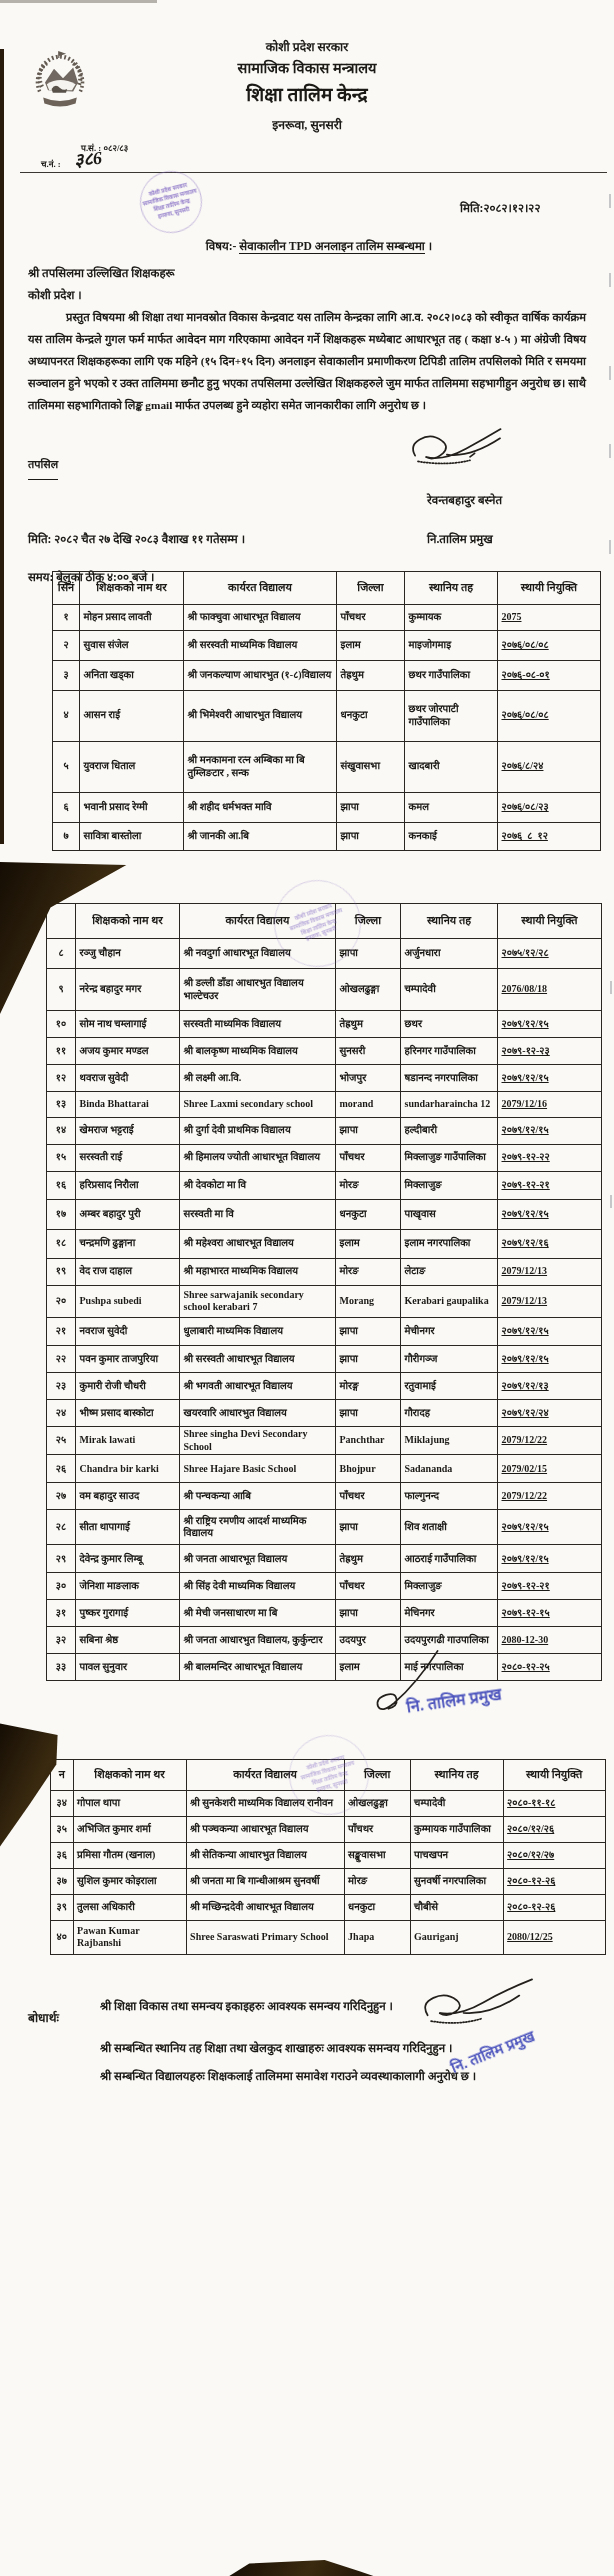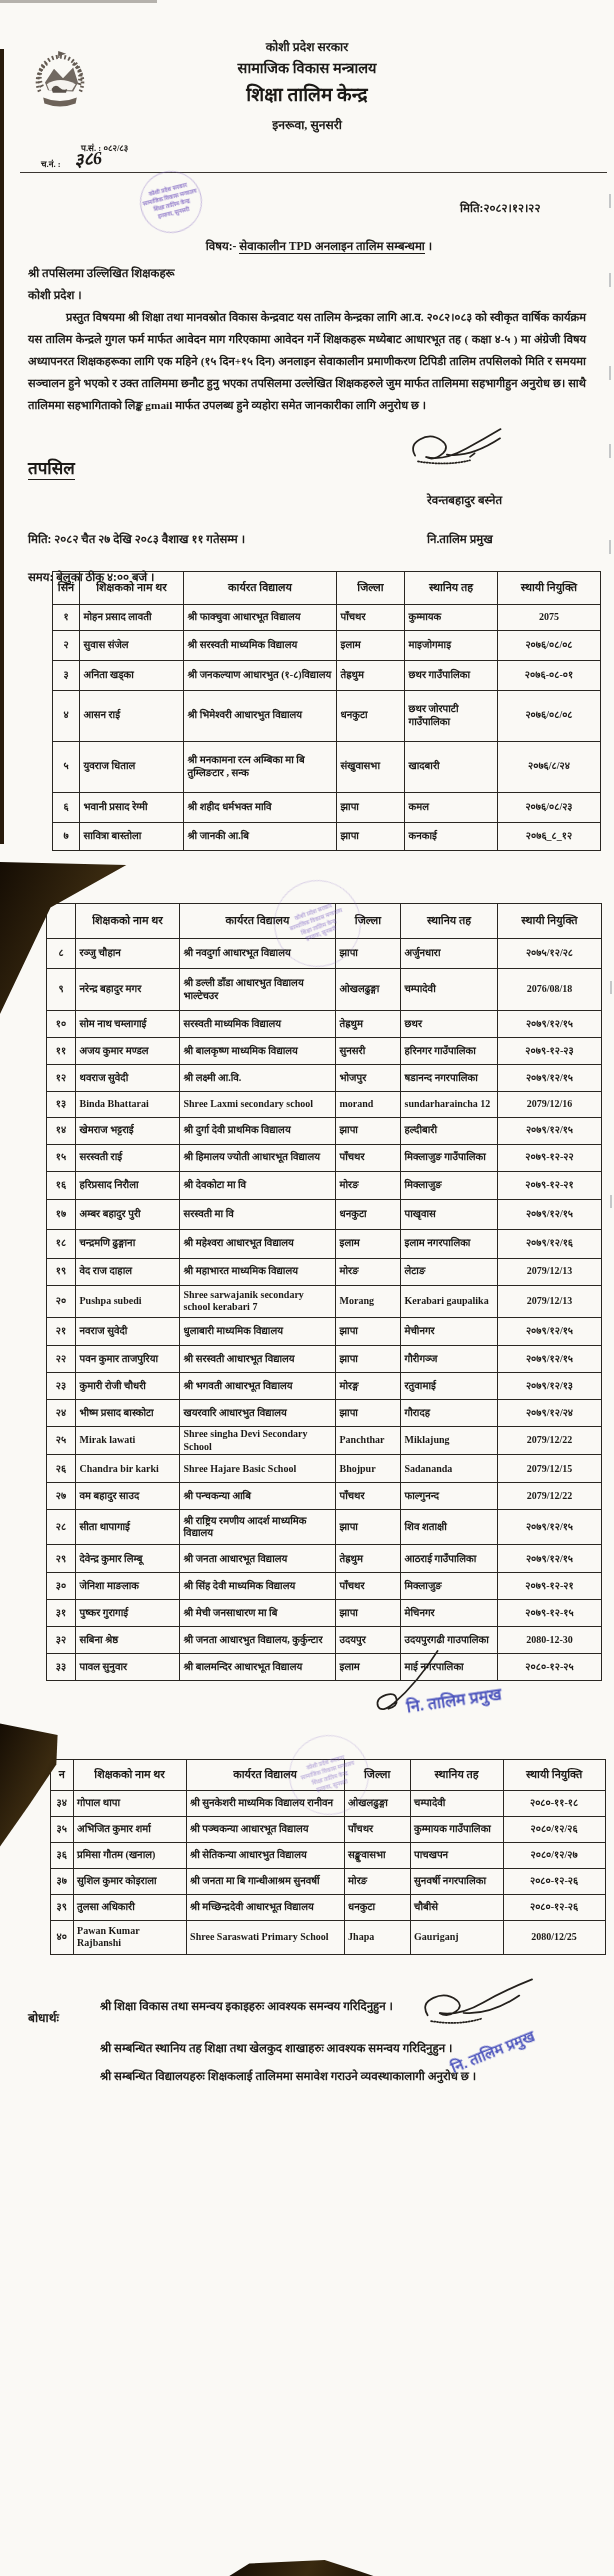--- a/index.html
+++ b/index.html
@@ -11,21 +11,21 @@
   .lh-line{width:100%;text-align:center;font-weight:700;}
   .rule{height:1.2px;background:#3a3631;}
   
   .dark{background:linear-gradient(115deg,#150d04 0%,#3a2a10 55%,#201406 100%);}
   
   table.doc{border-collapse:collapse;table-layout:fixed;width:100%;background:transparent;}
   table.doc th,table.doc td{border:1.2px solid #2a2722;padding:1.2px 3.5px;vertical-align:middle;
         font-size:10px;font-weight:600;line-height:1.25;overflow:hidden;}
   table.doc th{font-size:11px;font-weight:700;text-align:center;}
   td.c-sn{text-align:center;}
-  td.c-date{text-align:center;}
+  td.c-date{text-align:left;text-decoration:underline;}
   
   .stamp-round{border-radius:50%;border:1.2px solid rgba(130,100,190,.55);
         display:flex;flex-direction:column;align-items:center;justify-content:center;
         color:#7a5fc0;filter:blur(0.3px);}
   .stamp-round .sline{font-size:5.8px;line-height:1.35;white-space:nowrap;font-weight:700;}
   .stamp-blue{color:#4d55bd;font-weight:700;white-space:nowrap;filter:blur(0.2px);}
   .sig path{fill:none;stroke:#23201c;stroke-width:3;stroke-linecap:round;}
   .mark{background:#8f959c;opacity:.5;}
   .underl{border-bottom:1.2px solid #1c1a17;}
 </style>
@@ -88,21 +88,21 @@
 
   <div class="abs devtxt" style="left:28px;top:265px;font-size:11.6px;">श्री तपसिलमा उल्लिखित शिक्षकहरू</div>
   <div class="abs devtxt" style="left:28px;top:287px;font-size:11.6px;">कोशी प्रदेश ।</div>
 
   <div class="abs devtxt" style="left:28px;top:306px;width:558px;font-size:11.3px;line-height:22px;text-align:justify;text-indent:38px;">प्रस्तुत विषयमा श्री शिक्षा तथा मानवस्रोत विकास केन्द्रवाट यस तालिम केन्द्रका लागि आ.व. २०८२।०८३ को स्वीकृत वार्षिक कार्यक्रम यस तालिम केन्द्रले गुगल फर्म मार्फत आवेदन माग गरिएकामा आवेदन गर्ने शिक्षकहरू मध्येबाट आधारभूत तह ( कक्षा ४-५ ) मा अंग्रेजी विषय अध्यापनरत  शिक्षकहरूका लागि एक महिने (१५ दिन+१५ दिन) अनलाइन सेवाकालीन प्रमाणीकरण टिपिडी तालिम तपसिलको मिति र समयमा सञ्चालन हुने भएको र उक्त तालिममा छनौट  हुनु भएका तपसिलमा उल्लेखित शिक्षकहरुले जुम मार्फत तालिममा सहभागीहुन अनुरोध छ। साथै तालिममा सहभागिताको लिङ्क gmail मार्फत उपलब्ध हुने व्यहोरा समेत जानकारीका लागि अनुरोध छ ।</div>
 
   <svg class="abs sig" viewBox="0 0 220 90" style="left:406px;top:421px;width:128px;height:52px;">
     <path d="M15,60 q-10,-18 8,-28 q20,-12 38,2 q14,10 2,22 q-16,14 -30,6 q30,8 70,-14 q30,-16 60,-34 M70,58 q40,6 92,-28 M110,62 l8,-6"></path>
     <path d="M20,70 q50,8 90,-2" stroke-dasharray="2,3" stroke-width="2"></path>
   </svg>
-  <div class="abs devtxt" style="left:28px;top:456px;font-size:17px;font-weight:700;border-bottom:1.2px solid #1c1a17;padding-bottom:0;">तपसिल</div>
+  <div class="abs devtxt" style="left:28px;top:456px;font-size:11px;font-weight:700;border-bottom:1.2px solid #1c1a17;padding-bottom:8px;">तपसिल</div>
   <div class="abs devtxt" style="left:427px;top:492px;font-size:11.6px;">रेवन्तबहादुर बस्नेत</div>
   <div class="abs devtxt" style="left:28px;top:531px;font-size:11.6px;">मिति: २०८२ चैत २७ देखि २०८३ वैशाख ११ गतेसम्म ।</div>
   <div class="abs devtxt" style="left:427px;top:531px;font-size:11.6px;">नि.तालिम प्रमुख</div>
   <div class="abs devtxt" style="left:28px;top:569px;font-size:11.6px;">समय:  बेलुका ठीक ४:०० बजे ।</div>
 
   <div class="abs" style="left:52px;top:571px;width:548px;z-index:1;">
     <table class="doc">
       <colgroup>
           <col style="width:27px">
           <col style="width:104px">
@@ -353,21 +353,21 @@
             <td>Panchthar</td>
             <td>Miklajung</td>
             <td class="c-date">2079/12/22</td>
           </tr>
           <tr style="height: 28px;">
             <td class="c-sn">२६</td>
             <td>Chandra bir karki</td>
             <td>Shree Hajare Basic School</td>
             <td>Bhojpur</td>
             <td>Sadananda</td>
-            <td class="c-date">2079/12/15</td>
+            <td class="c-date">2079/02/15</td>
           </tr>
           <tr style="height: 27px;">
             <td class="c-sn">२७</td>
             <td>वम बहादुर साउद</td>
             <td>श्री पन्चकन्या आबि</td>
             <td>पाँचथर</td>
             <td>फाल्गुनन्द</td>
             <td class="c-date">2079/12/22</td>
           </tr>
           <tr style="height: 35px;">

